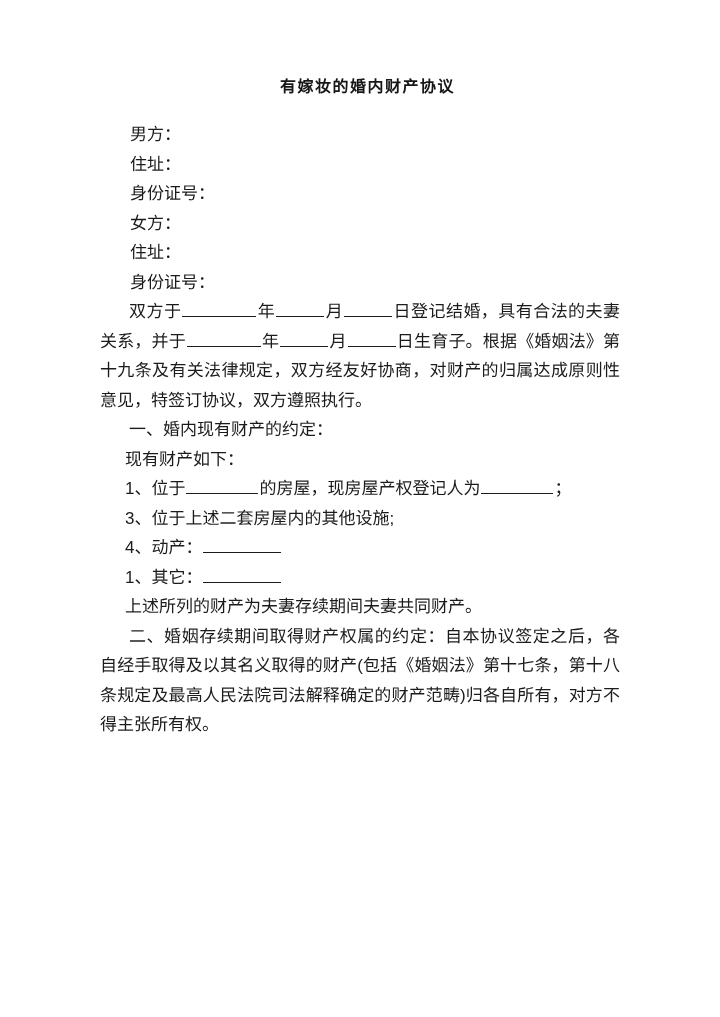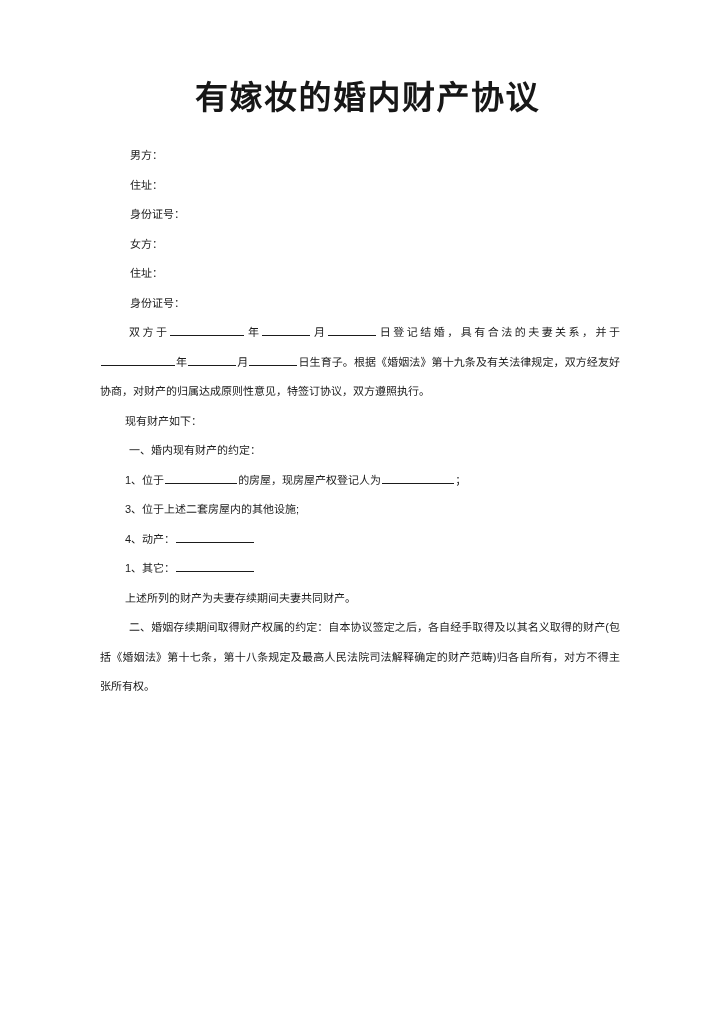--- a/index.html
+++ b/index.html
@@ -21,34 +21,34 @@
     width: 720px;
     height: 1017px;
     background: #ffffff;
     box-sizing: border-box;
   }
   .doc-title {
     margin: 0;
     padding-top: 78px;
     padding-bottom: 0;
     text-align: center;
-    font-family: Liberation Serif, serif;
-    font-size: 33px;
+    font-family: Liberation Mono, monospace;
+    font-size: 16px;
     font-weight: bold;
     letter-spacing: 1.5px;
     color: #171717;
     line-height: 1.25;
     padding-left: 15px;
   }
   .body-block {
     margin: 0 auto;
     padding-top: 22px;
     width: 520px;
     font-family: "Liberation Sans", "DejaVu Sans", sans-serif;
-    font-size: 11px;
+    font-size: 17px;
     line-height: 29.5px;
     color: #1b1b1b;
     text-align: justify;
     text-justify: inter-ideograph;
   }
   .p {
     margin: 0;
     padding: 0;
   }
   
@@ -91,23 +91,23 @@
 
     <p class="p party-line">男方：</p>
     <p class="p party-line">住址：</p>
     <p class="p party-line">身份证号：</p>
     <p class="p party-line">女方：</p>
     <p class="p party-line">住址：</p>
     <p class="p party-line">身份证号：</p>
 
     <p class="p para-indent"><span>双方于</span><span class="blank blank-long"></span><span>年</span><span class="blank blank-mid"></span><span>月</span><span class="blank blank-mid"></span><span>日登记结婚，具有合法的夫妻关系，并于</span><span class="blank blank-long"></span><span>年</span><span class="blank blank-mid"></span><span>月</span><span class="blank blank-mid"></span><span>日生育子。根据《婚姻法》第十九条及有关法律规定，双方经友好协商，对财产的归属达成原则性意见，特签订协议，双方遵照执行。</span></p>
 
+    <p class="p para-indent">一、婚内现有财产的约定：</p>
+
     <p class="p sub-line">现有财产如下：</p>
-
-    <p class="p para-indent">一、婚内现有财产的约定：</p>
 
     <p class="p list-item"><span>1、位于</span><span class="blank blank-item"></span><span>的房屋，现房屋产权登记人为</span><span class="blank blank-item"></span><span>；</span></p>
 
 
     <p class="p list-item">3、位于上述二套房屋内的其他设施;</p>
 
     <p class="p list-item"><span>4、动产：</span><span class="blank blank-short"></span></p>
 
     <p class="p list-item"><span>1、其它：</span><span class="blank blank-short"></span></p>
 

